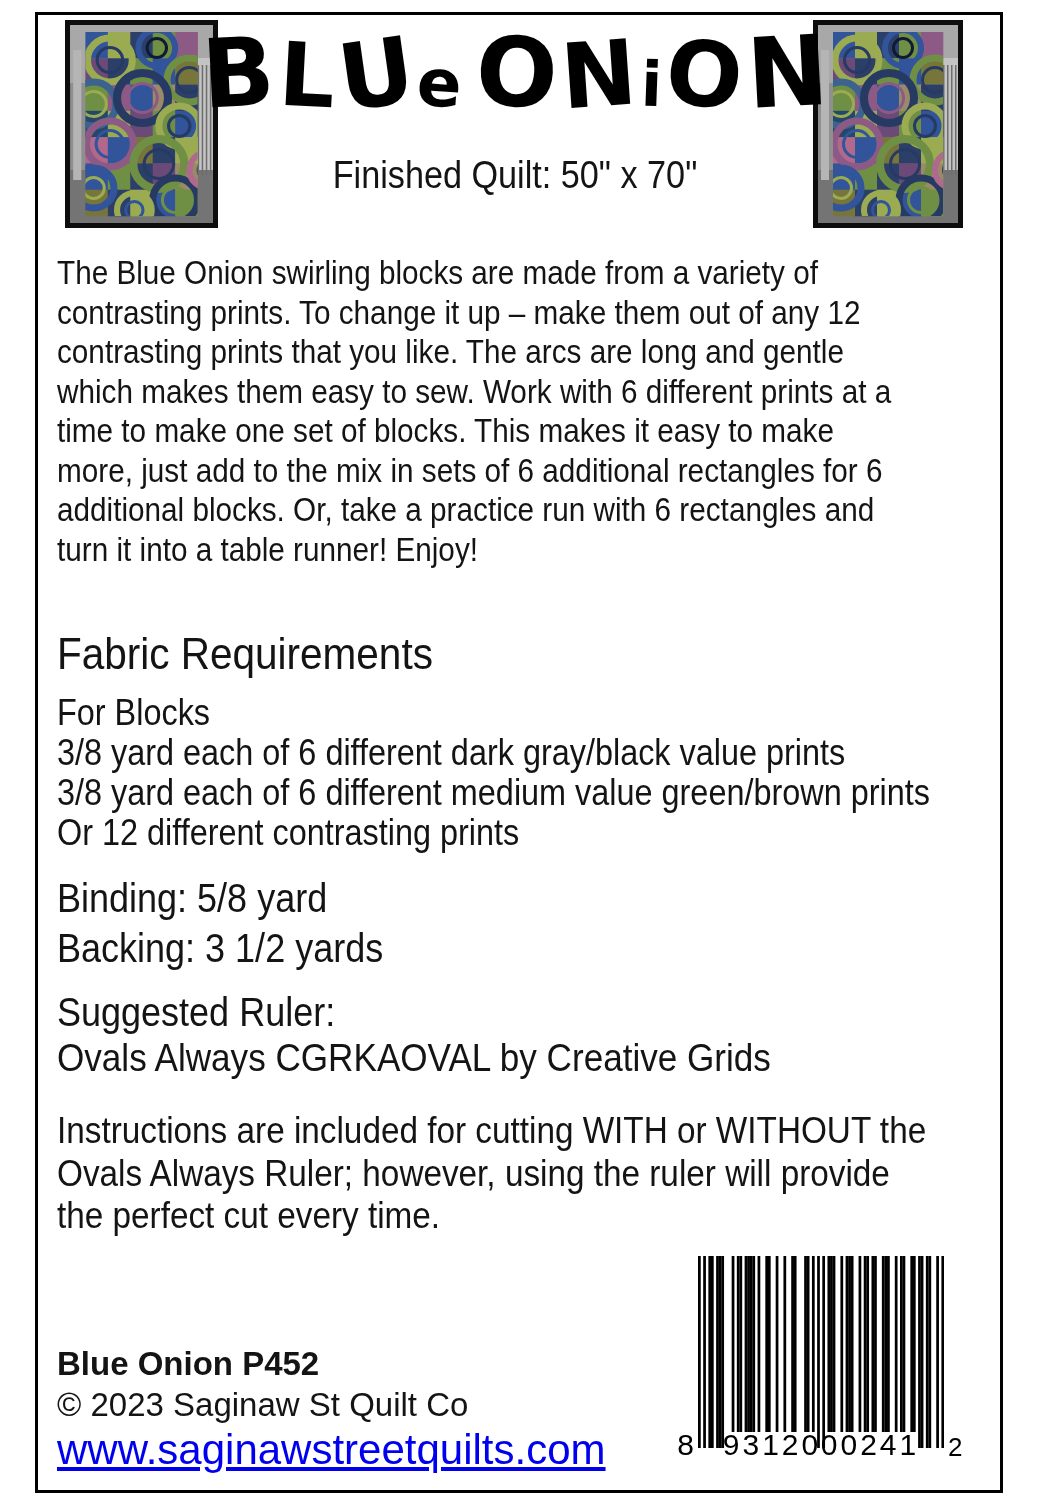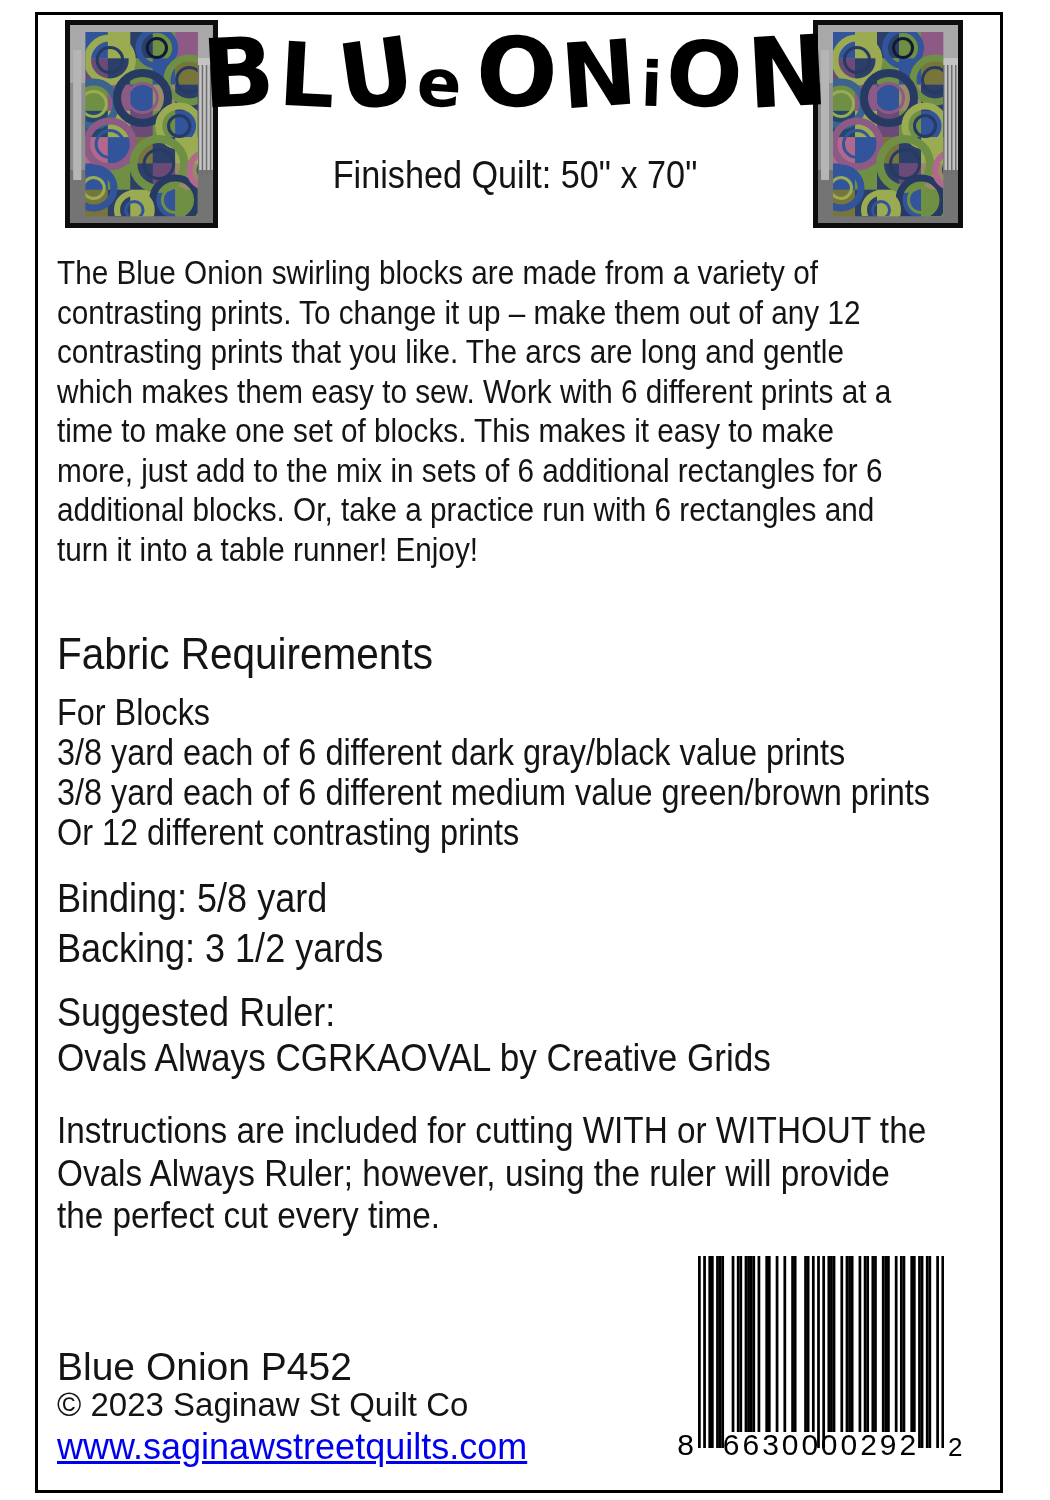--- a/index.html
+++ b/index.html
@@ -32,23 +32,23 @@
 
   #intro            { left:57px; top:253px;  font-size:33px; line-height:39.5px; }
   #fabric-heading   { left:57px; top:628px;  font-size:45px; }
   #fabric-blocks    { left:57px; top:693px;  font-size:36px; line-height:40px; }
   #binding-line     { left:57px; top:876px;  font-size:40px; }
   #backing-line     { left:57px; top:926px;  font-size:40px; }
   #ruler-heading    { left:57px; top:990px;  font-size:40px; }
   #ruler-detail     { left:57px; top:1036px; font-size:39px; }
   #instructions     { left:57px; top:1110px; font-size:37px; line-height:42.5px; }
 
-  #footer-name      { left:57px; top:1345px; font-size:39px; }
+  #footer-name      { left:57px; top:1345px; font-size:33px;font-weight:bold; }
   #footer-copyright { left:57px; top:1386px; font-size:33px; }
-  #footer-link      { left:57px; top:1426px; font-size:36px; text-decoration:underline; }
+  #footer-link      { left:57px; top:1426px; font-size:42px; text-decoration:underline; }
 
   #barcode-box { left:672px; top:1254px; width:310px; height:215px; }
   #barcode-svg { position:absolute; left:26px; top:2px; width:246px; height:192px; }
   .bc-digit { position:absolute; font-size:30px; color:#000; letter-spacing:3px; }
   #bc-prefix { left:0;   top:174px; width:22px;  text-align:right; letter-spacing:0; }
   #bc-left   { left:40px;  top:174px; width:120px; text-align:center; }
   #bc-right  { left:138px; top:174px; width:120px; text-align:center; }
   #bc-check  { left:276px; top:178px; font-size:26px; letter-spacing:0; }
 </style>
 </head>
@@ -309,16 +309,16 @@
       <rect x="212.34" y="0" width="2.74" height="176" fill="#000"></rect>
       <rect x="214.93" y="0" width="2.74" height="176" fill="#000"></rect>
       <rect x="220.11" y="0" width="2.74" height="192" fill="#000"></rect>
       <rect x="222.69" y="0" width="2.74" height="192" fill="#000"></rect>
       <rect x="227.87" y="0" width="2.74" height="192" fill="#000"></rect>
       <rect x="230.46" y="0" width="2.74" height="192" fill="#000"></rect>
       <rect x="238.23" y="0" width="2.74" height="192" fill="#000"></rect>
       <rect x="243.41" y="0" width="2.74" height="192" fill="#000"></rect>
     </svg>
   <span id="bc-prefix" class="bc-digit">8</span>
-  <span id="bc-left" class="bc-digit">66300</span>
-  <span id="bc-right" class="bc-digit">00292</span>
+  <span id="bc-left" class="bc-digit">93120</span>
+  <span id="bc-right" class="bc-digit">00241</span>
   <span id="bc-check" class="bc-digit">2</span>
 </div>
 
 </body></html>

